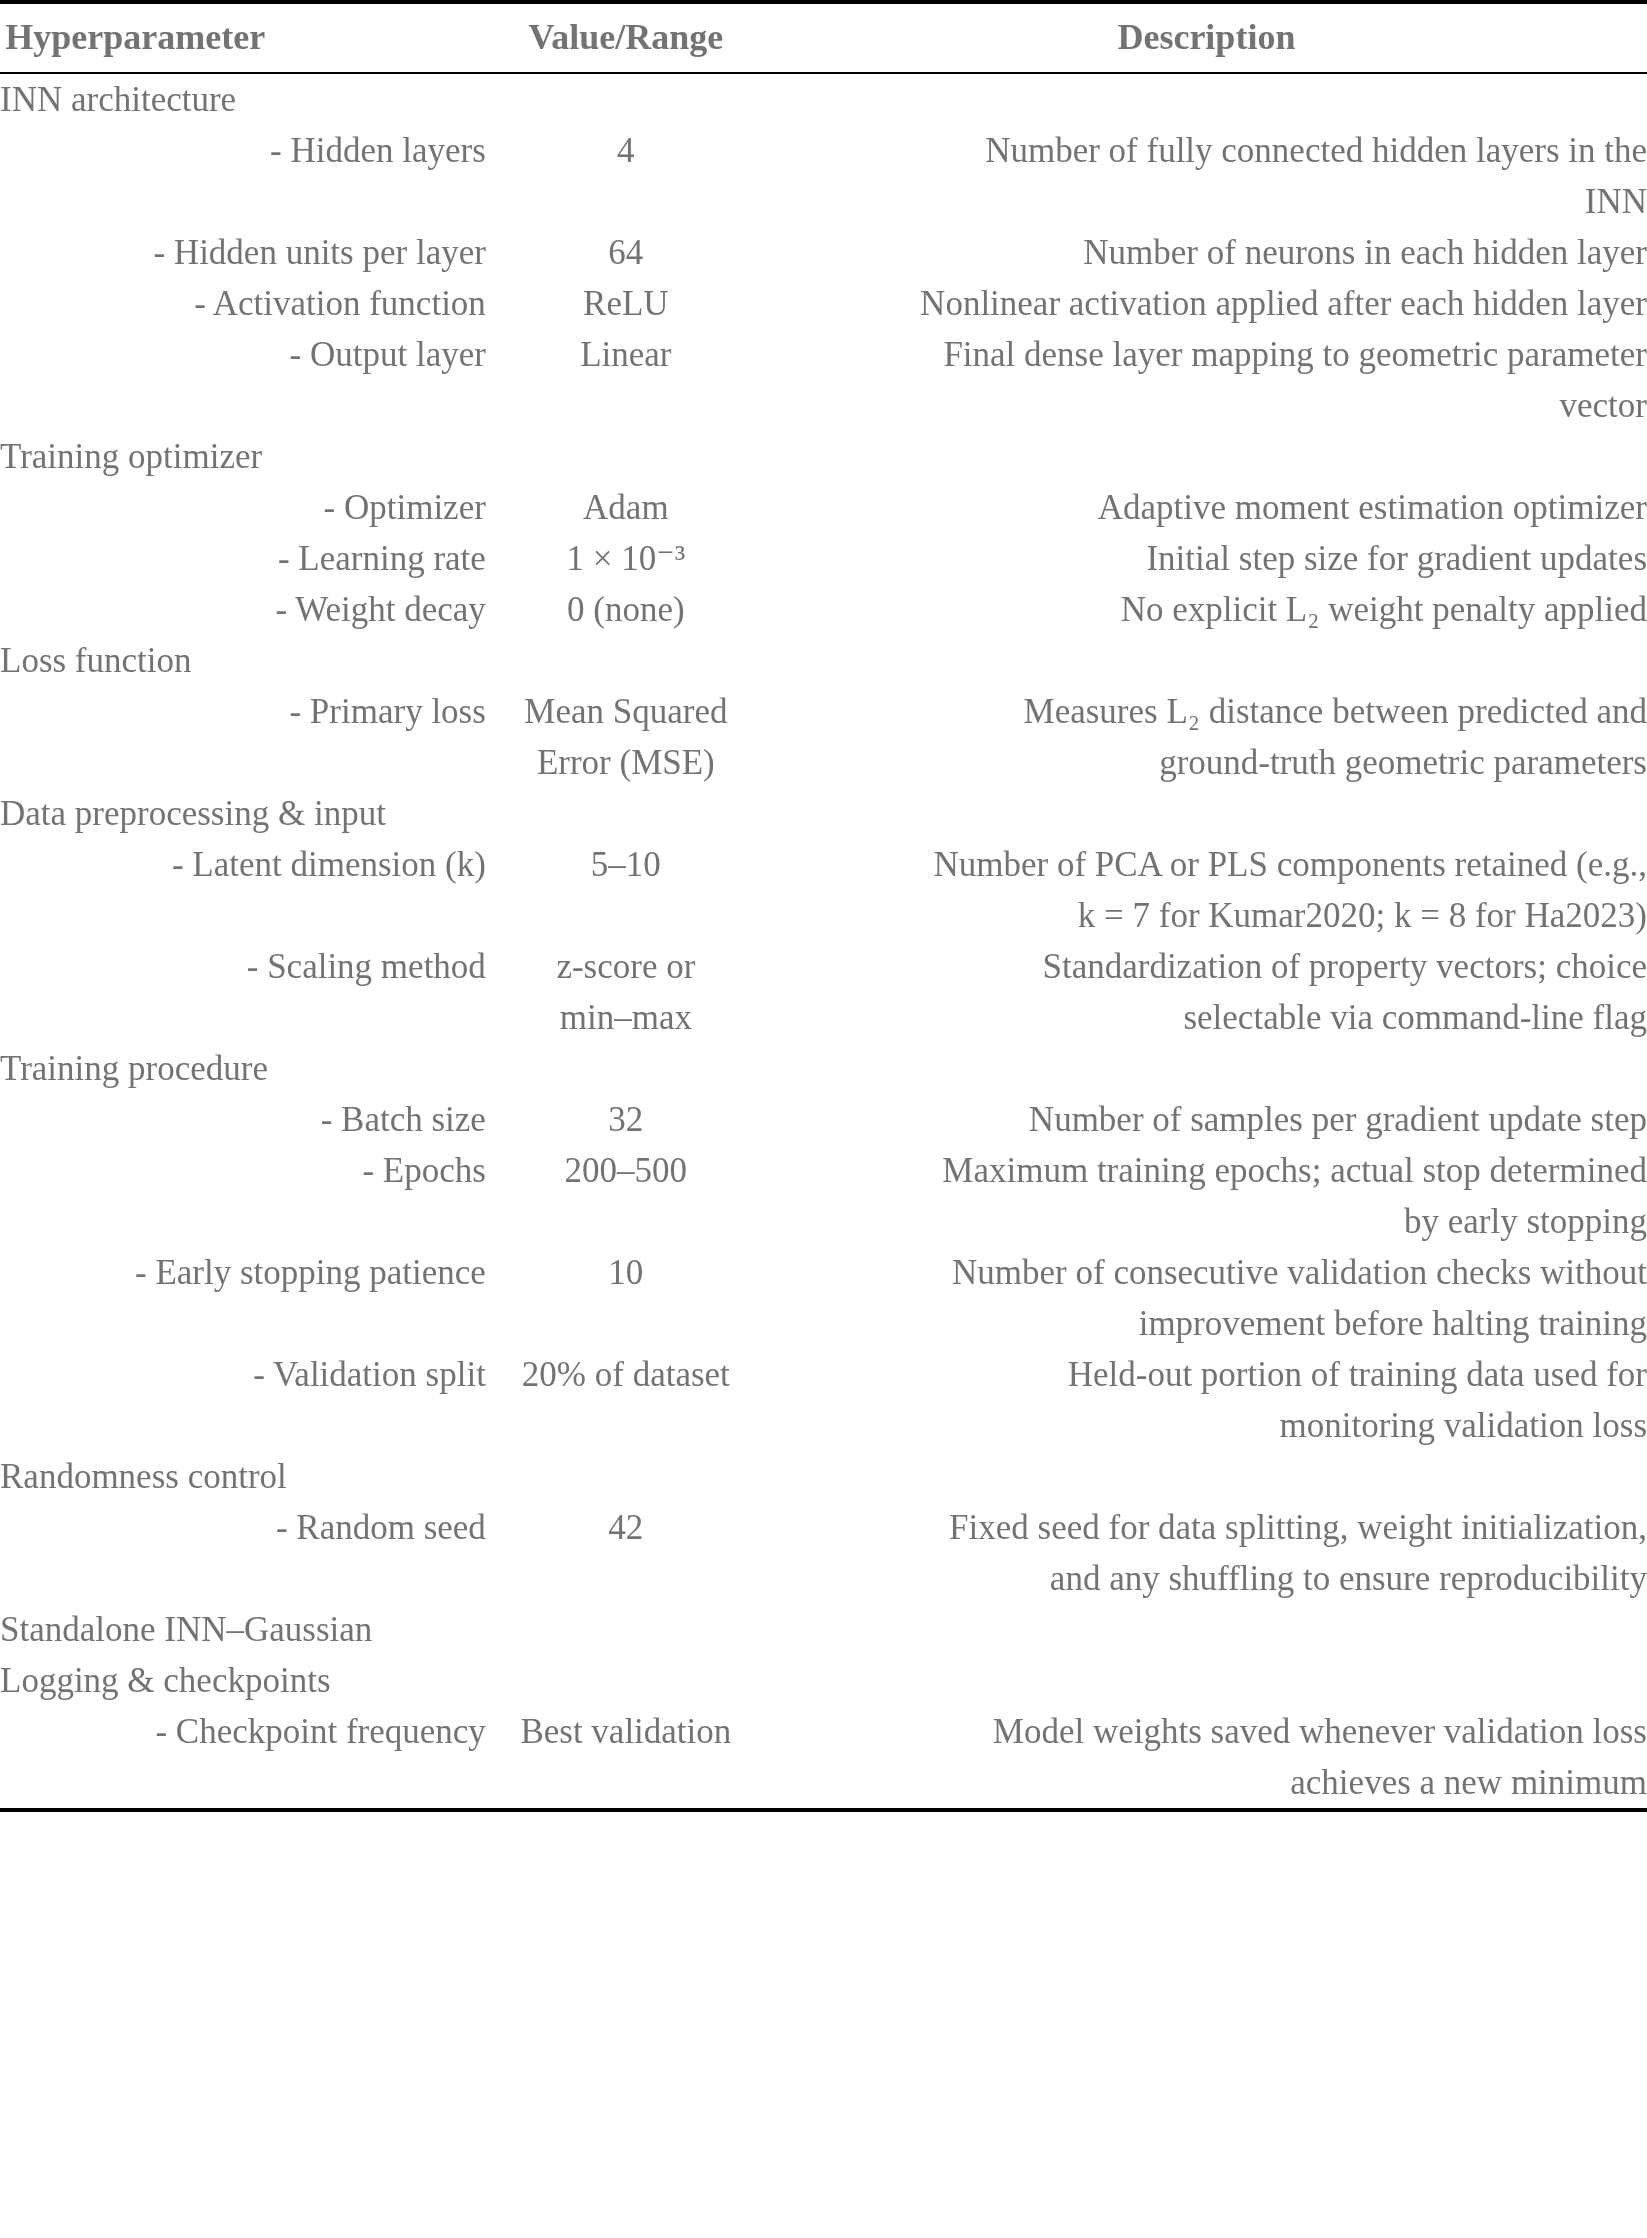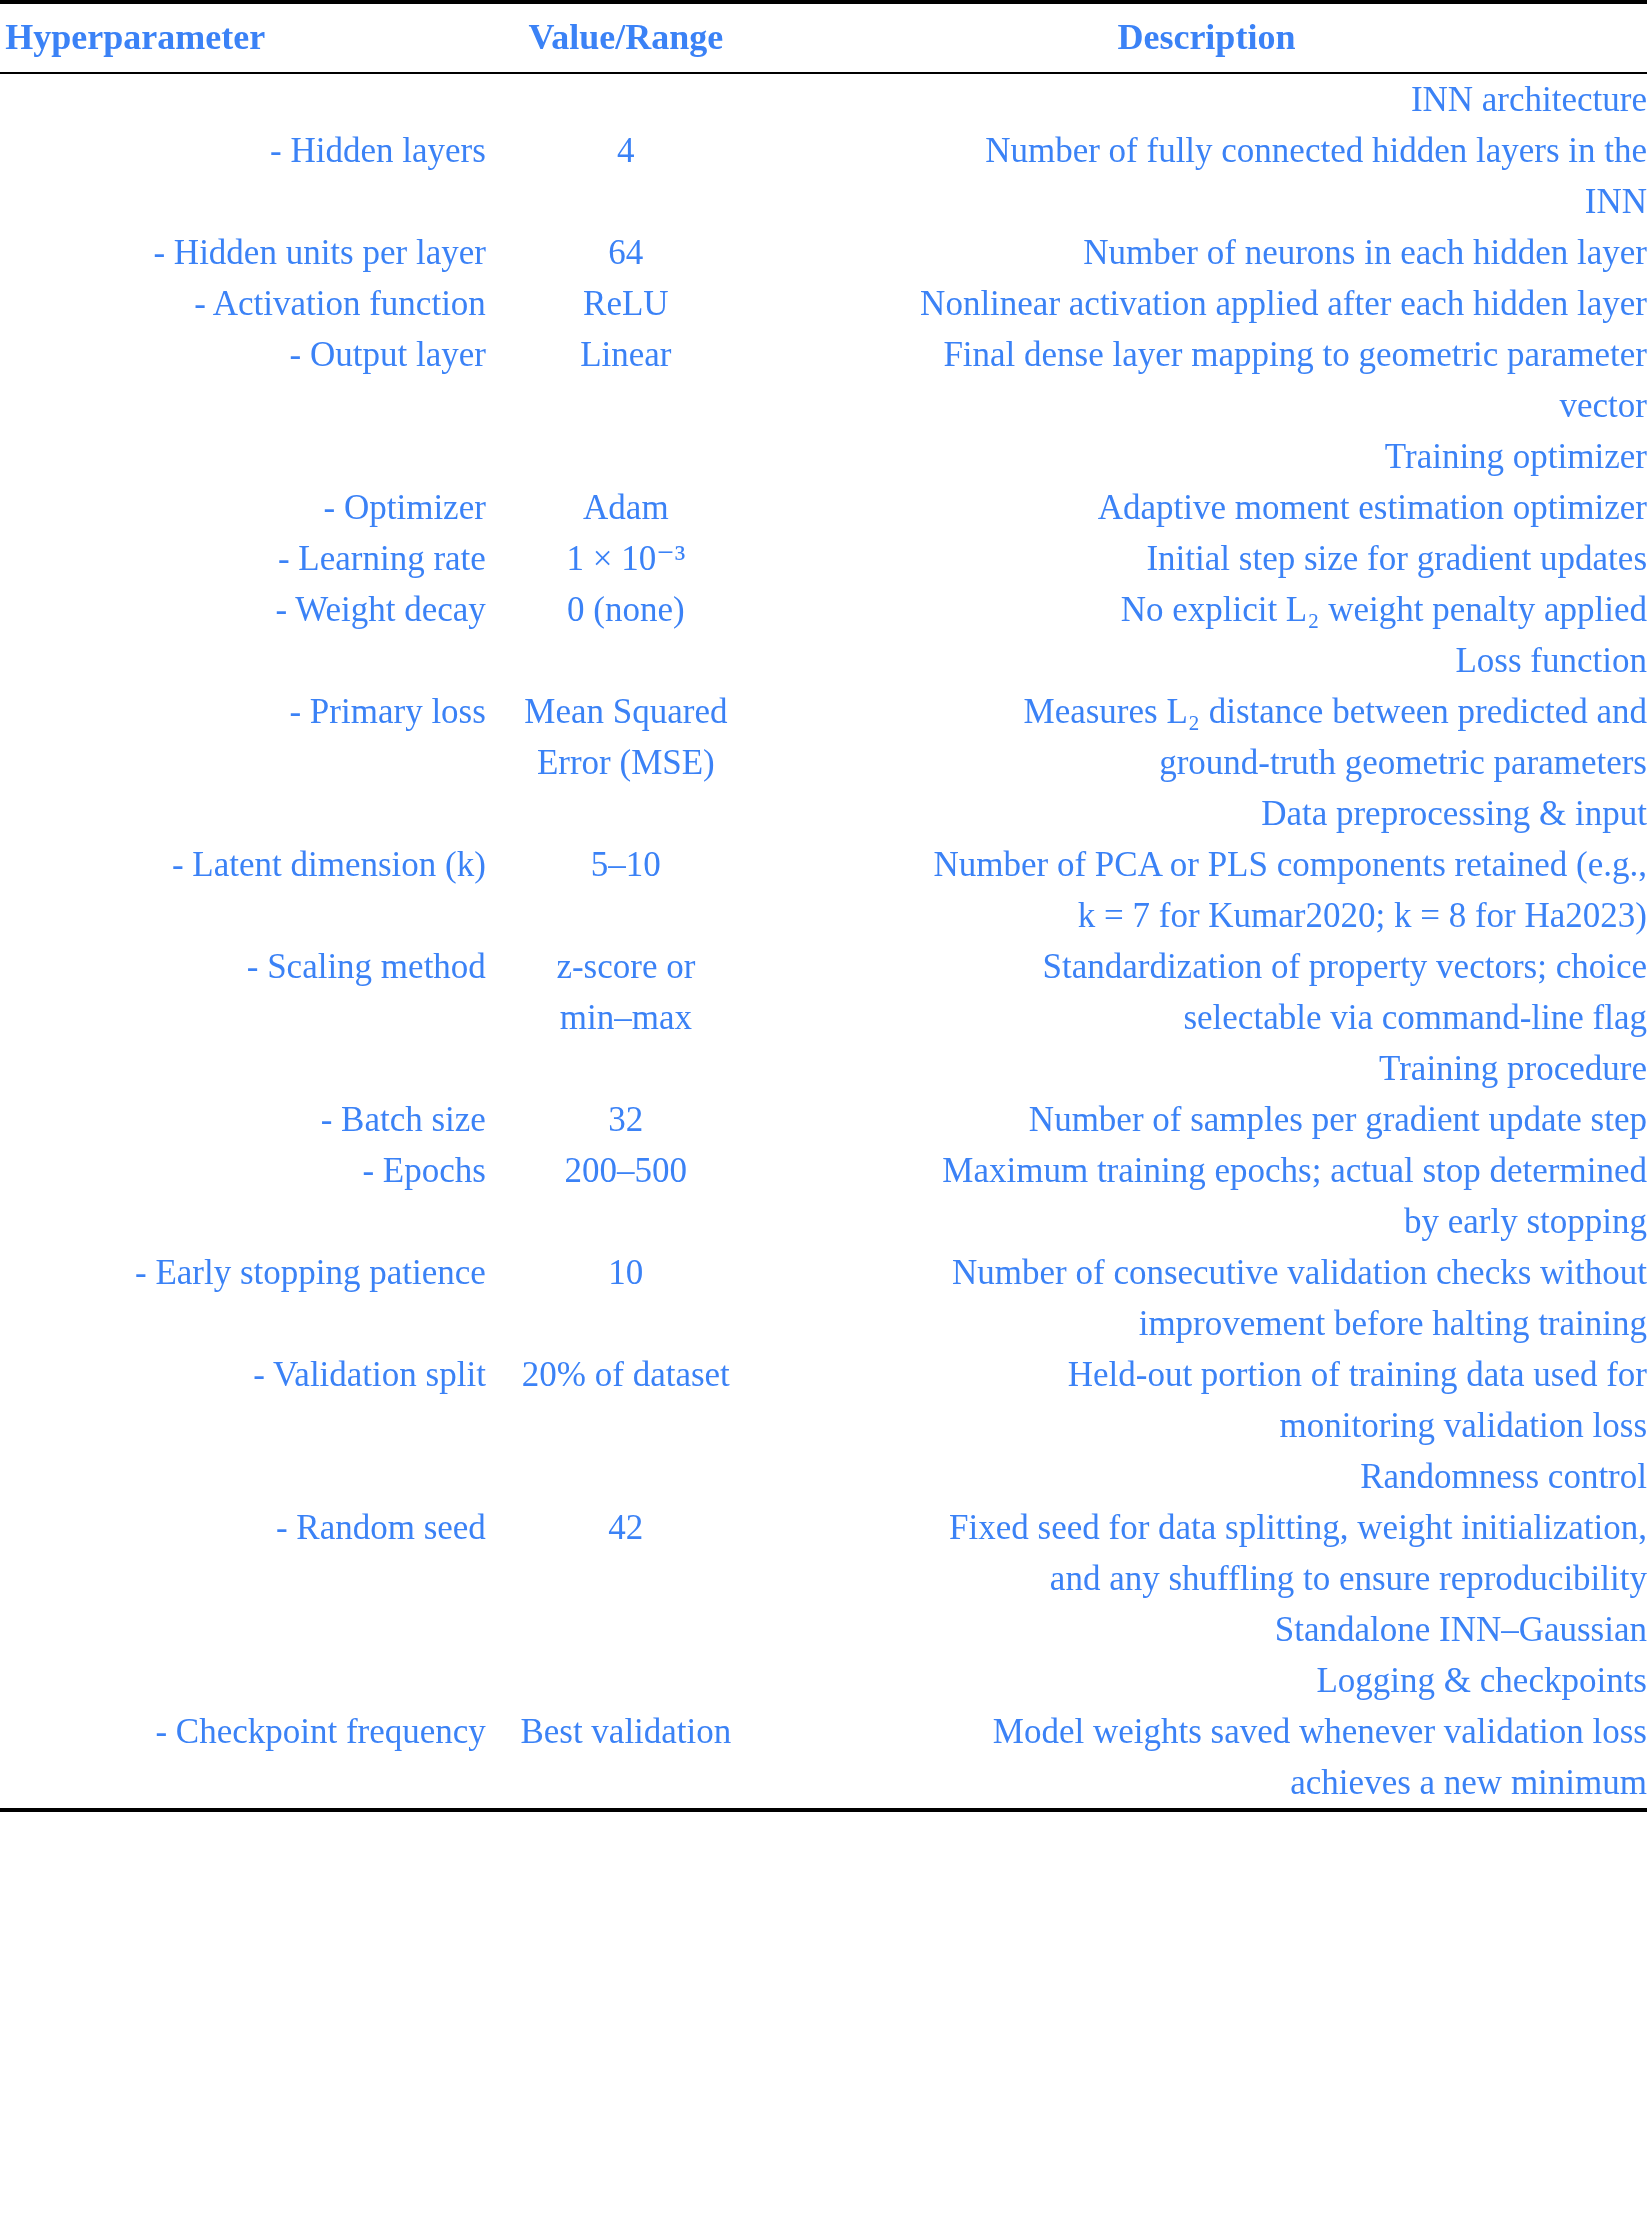--- a/index.html
+++ b/index.html
@@ -7,21 +7,21 @@
     padding: 0;
     background: #ffffff;
   }
   .page {
     width: 1647px;
     height: 2238px;
     background: #ffffff;
     box-sizing: border-box;
     overflow: hidden;
     font-family: "Liberation Serif", "DejaVu Serif", serif;
-    color: #3b82f6;
+    color: #737373;
   }
   table.hyper-table {
     width: 100%;
     border-collapse: collapse;
     table-layout: fixed;
     border-top: 4.4px solid #000000;
     border-bottom: 4.4px solid #000000;
     font-size: 35px;
   }
   col.col-param { width: 29.5%; }
@@ -47,21 +47,21 @@
     white-space: pre-line;
   }
   td.c-param {
     text-align: right;
     padding-left: 21px;
   }
   td.c-value { text-align: center; }
   td.c-desc  { text-align: right; }
 
   tr.section-row td {
-    text-align: right;
+    text-align: left;
     line-height: 51px;
     white-space: normal;
   }
 </style>
 </head>
 <body>
 
 <div class="page">
   <table class="hyper-table">
     <colgroup>

